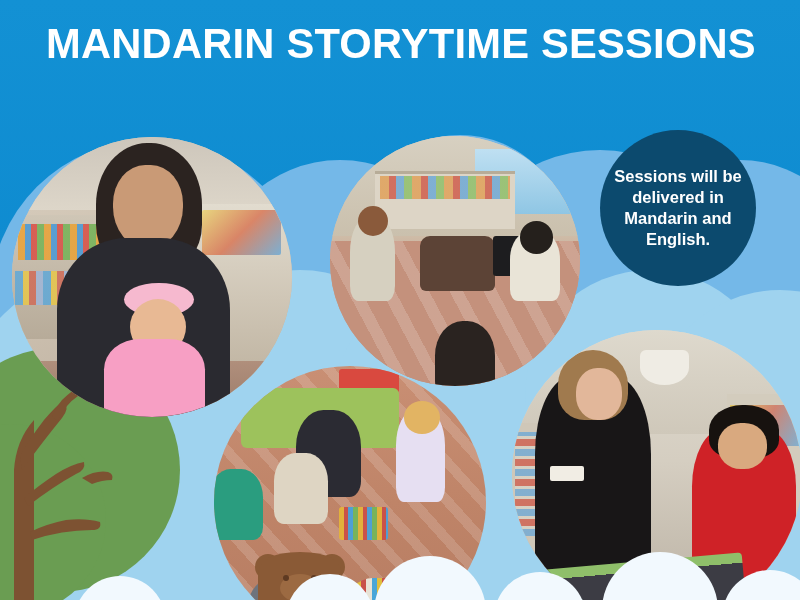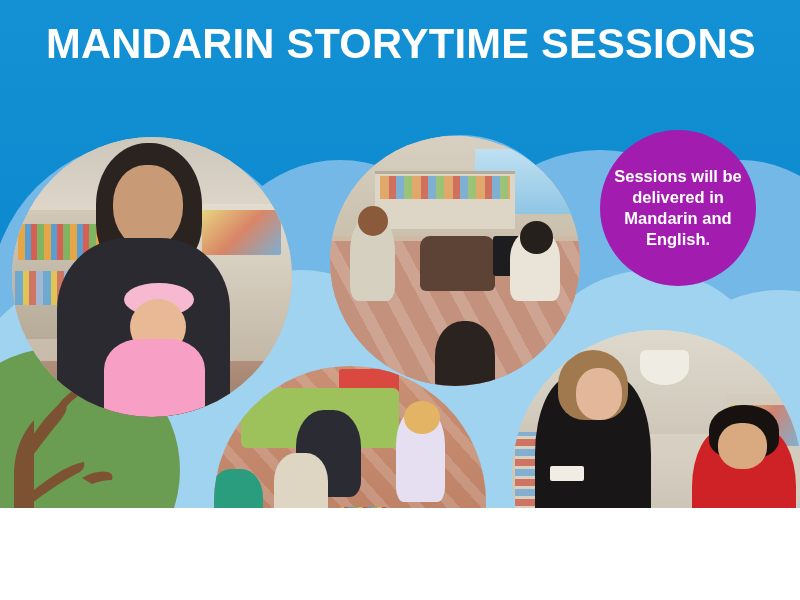--- a/index.html
+++ b/index.html
@@ -7,21 +7,21 @@
     margin: 0;
     padding: 0;
     background: #ffffff;
   }
   body {
     font-family: "Liberation Sans", sans-serif;
   }
   .poster {
     position: relative;
     width: 800px;
-    height: 508px;
+    height: 600px;
     overflow: hidden;
     background: #0f8ed2;
   }
 
   
   .bg-sky {
     position: absolute;
     inset: 0;
     background: linear-gradient(180deg, #1391d4 0%, #0e8bd0 45%, #0d87cc 100%);
   }
@@ -201,21 +201,21 @@
               background:#7d5d86; }
 
   
   .badge {
     position: absolute;
     left: 600px;
     top: 130px;
     width: 156px;
     height: 156px;
     border-radius: 50%;
-    background: #a21caf;
+    background: #0c4a6e;
     z-index: 35;
     display: flex;
     align-items: center;
     justify-content: center;
   }
   .badge-text {
     color: #ffffff;
     font-size: 16.5px;
     line-height: 21px;
     font-weight: bold;

